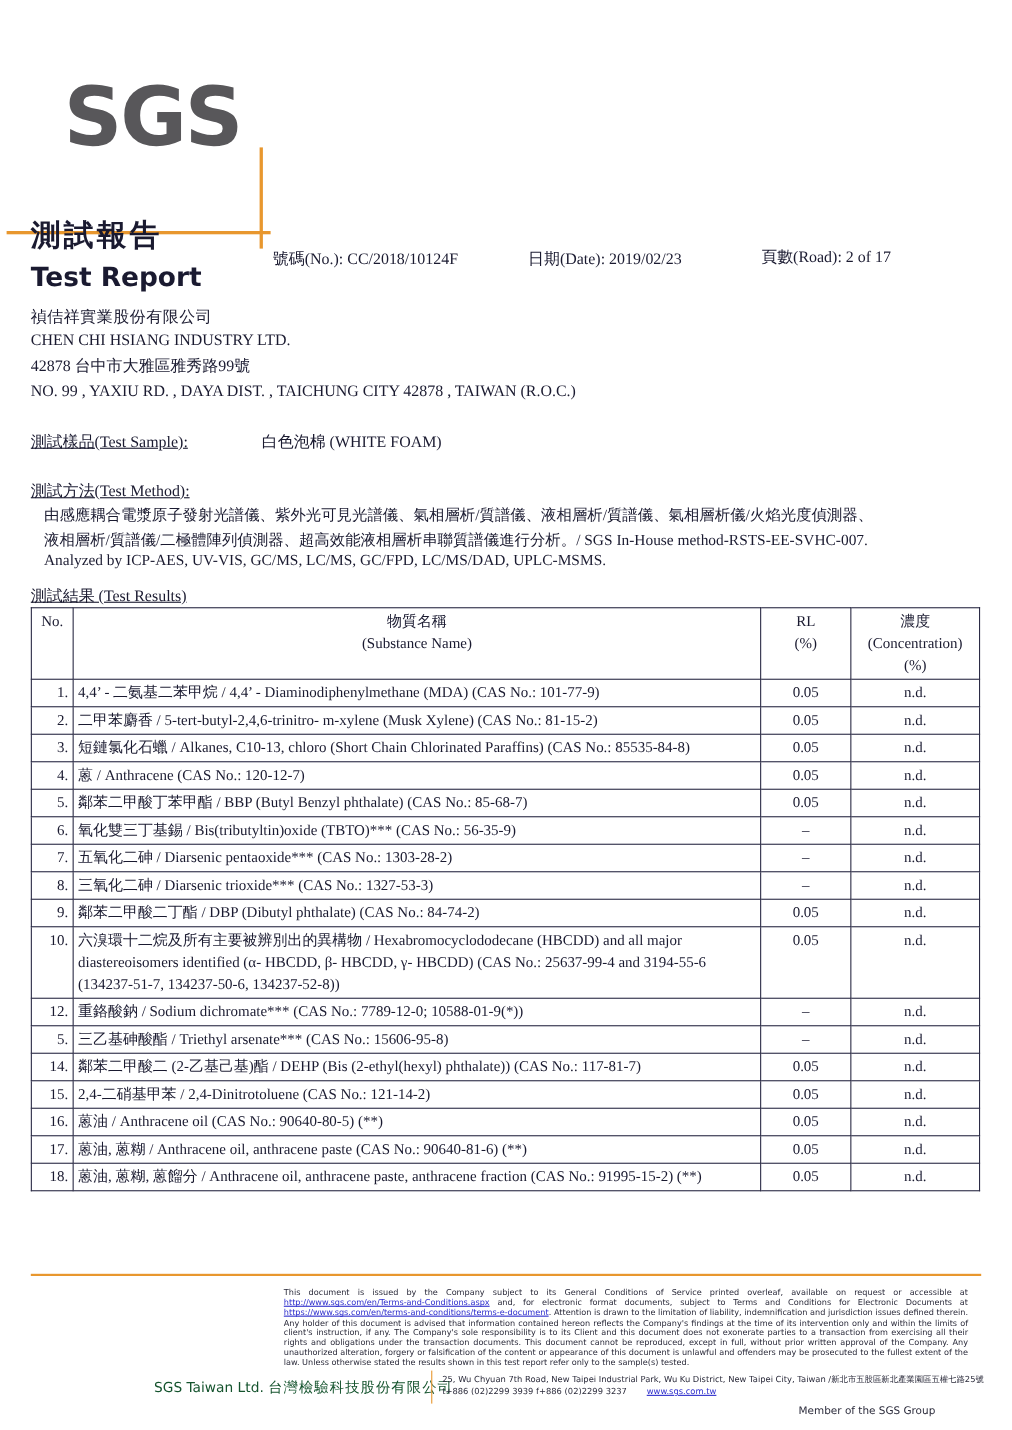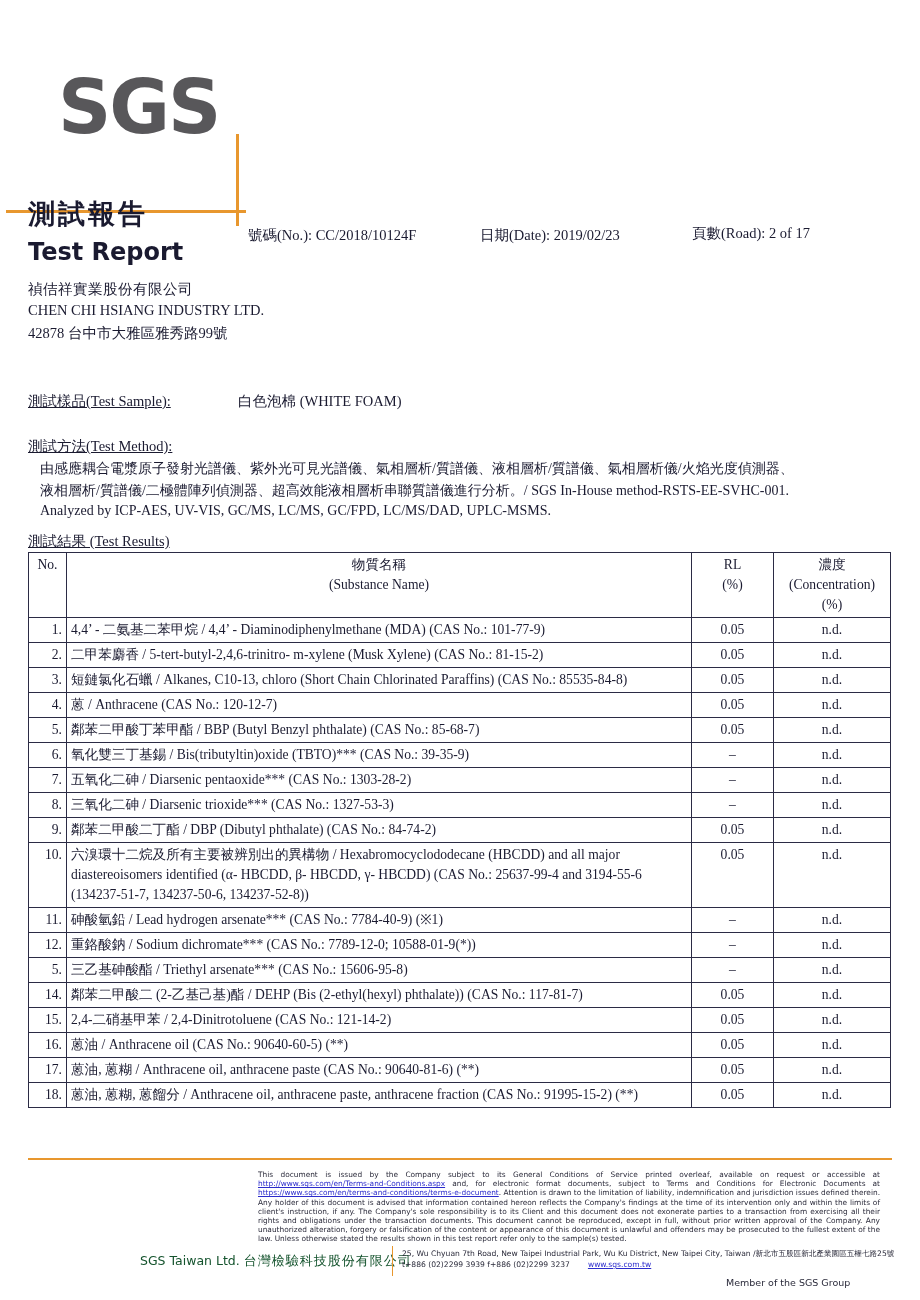--- a/index.html
+++ b/index.html
@@ -273,27 +273,28 @@
     <span>2019/02/23</span>
   </div>
   <div class="hdr-meta hdr-page">
     <span>頁數(Road):</span>
     <span>2 of 17</span>
   </div>
 
   <div class="addr addr-l1">禎佶祥實業股份有限公司</div>
   <div class="addr addr-l2">CHEN CHI HSIANG INDUSTRY LTD.</div>
   <div class="addr addr-l3">42878  台中市大雅區雅秀路99號</div>
+  <div class="addr addr-l4">NO. 99 , YAXIU RD. , DAYA DIST. , TAICHUNG CITY 42878 , TAIWAN (R.O.C.)</div>
 
   <div class="sec-label sample-label">測試樣品(Test Sample):</div>
   <div class="sec-value sample-value">白色泡棉 (WHITE FOAM)</div>
 
   <div class="sec-label method-label">測試方法(Test Method):</div>
   <div class="method-line ml1">由感應耦合電漿原子發射光譜儀、紫外光可見光譜儀、氣相層析/質譜儀、液相層析/質譜儀、氣相層析儀/火焰光度偵測器、</div>
-  <div class="method-line ml2">液相層析/質譜儀/二極體陣列偵測器、超高效能液相層析串聯質譜儀進行分析。/ SGS In-House method-RSTS-EE-SVHC-001.</div>
+  <div class="method-line ml2">液相層析/質譜儀/二極體陣列偵測器、超高效能液相層析串聯質譜儀進行分析。/ SGS In-House method-RSTS-EE-SVHC-007.</div>
   <div class="method-line ml3">Analyzed by ICP-AES, UV-VIS, GC/MS, LC/MS, GC/FPD, LC/MS/DAD, UPLC-MSMS.</div>
 
   <div class="sec-label results-label">測試結果 (Test Results)</div>
 
   <div class="tbl-wrap">
     <table class="results">
       <colgroup>
         <col class="c-no">
         <col class="c-name">
         <col class="c-rl">
@@ -343,21 +344,21 @@
             <td class="conc">n.d.</td>
           </tr>
           <tr>
             <td class="no">5.</td>
             <td class="name">鄰苯二甲酸丁苯甲酯 / BBP (Butyl Benzyl phthalate) (CAS No.: 85-68-7)</td>
             <td class="rl">0.05</td>
             <td class="conc">n.d.</td>
           </tr>
           <tr>
             <td class="no">6.</td>
-            <td class="name">氧化雙三丁基錫 / Bis(tributyltin)oxide (TBTO)*** (CAS No.: 39-35-9)</td>
+            <td class="name">氧化雙三丁基錫 / Bis(tributyltin)oxide (TBTO)*** (CAS No.: 56-35-9)</td>
             <td class="rl">–</td>
             <td class="conc">n.d.</td>
           </tr>
           <tr>
             <td class="no">7.</td>
             <td class="name">五氧化二砷 / Diarsenic pentaoxide*** (CAS No.: 1303-28-2)</td>
             <td class="rl">–</td>
             <td class="conc">n.d.</td>
           </tr>
           <tr>
@@ -372,26 +373,20 @@
             <td class="rl">0.05</td>
             <td class="conc">n.d.</td>
           </tr>
           <tr>
             <td class="no">10.</td>
             <td class="name">六溴環十二烷及所有主要被辨別出的異構物 / Hexabromocyclododecane (HBCDD) and all major diastereoisomers identified (α- HBCDD, β- HBCDD, γ- HBCDD) (CAS No.: 25637-99-4 and 3194-55-6 (134237-51-7, 134237-50-6, 134237-52-8))</td>
             <td class="rl">0.05</td>
             <td class="conc">n.d.</td>
           </tr>
           <tr>
-            <td class="no">11.</td>
-            <td class="name">砷酸氫鉛 / Lead hydrogen arsenate*** (CAS No.: 7784-40-9) (※1)</td>
-            <td class="rl">–</td>
-            <td class="conc">n.d.</td>
-          </tr>
-          <tr>
             <td class="no">12.</td>
             <td class="name">重鉻酸鈉 / Sodium dichromate*** (CAS No.: 7789-12-0; 10588-01-9(*))</td>
             <td class="rl">–</td>
             <td class="conc">n.d.</td>
           </tr>
           <tr>
             <td class="no">5.</td>
             <td class="name">三乙基砷酸酯 / Triethyl arsenate*** (CAS No.: 15606-95-8)</td>
             <td class="rl">–</td>
             <td class="conc">n.d.</td>
@@ -403,21 +398,21 @@
             <td class="conc">n.d.</td>
           </tr>
           <tr>
             <td class="no">15.</td>
             <td class="name">2,4-二硝基甲苯 / 2,4-Dinitrotoluene (CAS No.: 121-14-2)</td>
             <td class="rl">0.05</td>
             <td class="conc">n.d.</td>
           </tr>
           <tr>
             <td class="no">16.</td>
-            <td class="name">蒽油 / Anthracene oil (CAS No.: 90640-60-5) (**)</td>
+            <td class="name">蒽油 / Anthracene oil (CAS No.: 90640-80-5) (**)</td>
             <td class="rl">0.05</td>
             <td class="conc">n.d.</td>
           </tr>
           <tr>
             <td class="no">17.</td>
             <td class="name">蒽油, 蒽糊 / Anthracene oil, anthracene paste (CAS No.: 90640-81-6) (**)</td>
             <td class="rl">0.05</td>
             <td class="conc">n.d.</td>
           </tr>
           <tr>

